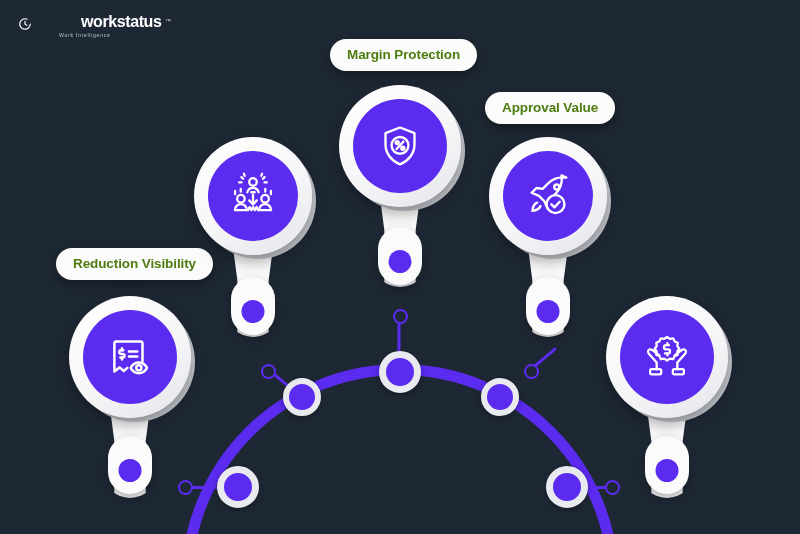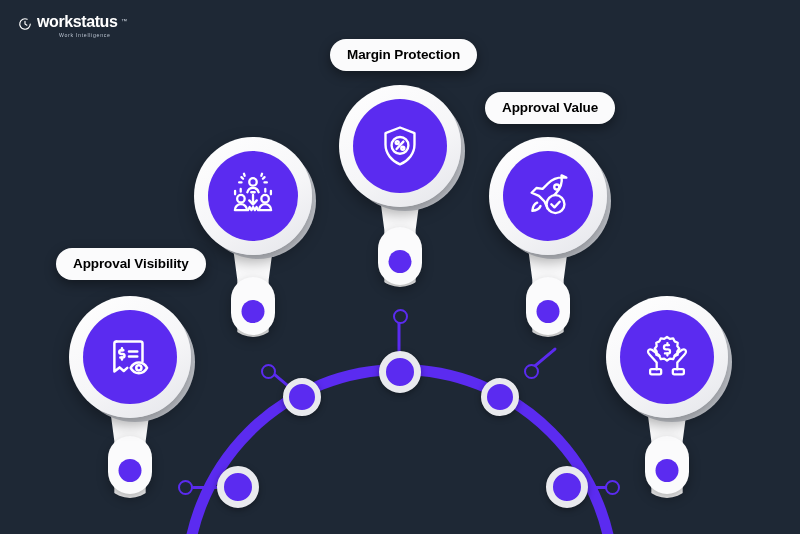--- a/index.html
+++ b/index.html
@@ -29,20 +29,21 @@
   }
   #logo .mark { width: 14px; height: 14px; margin-top: 3px; }
   #logo .wordblock { display: flex; flex-direction: column; }
   #logo .word {
     color: #ffffff;
     font-size: 16px;
     font-weight: bold;
     letter-spacing: -0.4px;
     line-height: 16px;
     position: relative;
+    margin-left: 44px;
   }
   #logo .tm {
     position: absolute;
     right: -9px;
     top: -1px;
     font-size: 6px;
     font-weight: normal;
     color: #cfd6e0;
   }
   #logo .tag {
@@ -159,21 +160,21 @@
     display: flex;
     align-items: center;
     justify-content: center;
   }
   .pin .disc svg { display: block; }
 
   
   .chip {
     position: absolute;
     background: #fbfbfc;
-    color: #000000;
+    color: #4d7c0f;
     border-radius: 40px;
     font-size: 13.5px;
     font-weight: bold;
     letter-spacing: -0.1px;
     padding: 8px 17px 9px;
     white-space: nowrap;
     box-shadow: 0 4px 12px rgba(0,0,0,0.40);
   }
 </style>
 </head>
@@ -234,21 +235,21 @@
             <path d="M17.6 17.6h-2.2a1.7 1.7 0 0 0 0 3.4h1.6a1.7 1.7 0 0 1 0 3.4h-2.3"></path>
             <path d="M16.3 15.6v2M16.3 24.4v2"></path>
             <path d="M23 18.6h8M23 23.4h8"></path>
             <path d="M24.6 34.4c1.9-3.4 4.9-5.1 7.9-5.1s6 1.7 7.9 5.1c-1.9 3.4-4.9 5.1-7.9 5.1s-6-1.7-7.9-5.1z"></path>
             <circle cx="32.5" cy="34.4" r="2.5"></circle>
           </svg>
         </span>
       </div>
     </div>
   </div>
-  <div class="chip" style="left:56px; top:248px;">Approval Visibility</div>
+  <div class="chip" style="left:56px; top:248px;">Reduction Visibility</div>
 
   <div class="pin" style="left:178px; top:137px;">
     <div class="stemshape" style="top:50px;"></div>
     <div class="tipcap" style="top:140px;"></div>
     <div class="tipdot" style="top:163px;"></div>
     <div class="headshadow" style="width:116px;height:116px;top:6px;left:calc(50% + 5px);"></div>
     <div class="head" style="width:118px;height:118px;top:0;">
       <div class="disc" style="width:90px;height:90px;">
         <span>
           <svg width="50" height="50" viewBox="0 0 48 48" fill="none" stroke="#ffffff" stroke-width="2.2" stroke-linecap="round" stroke-linejoin="round">

